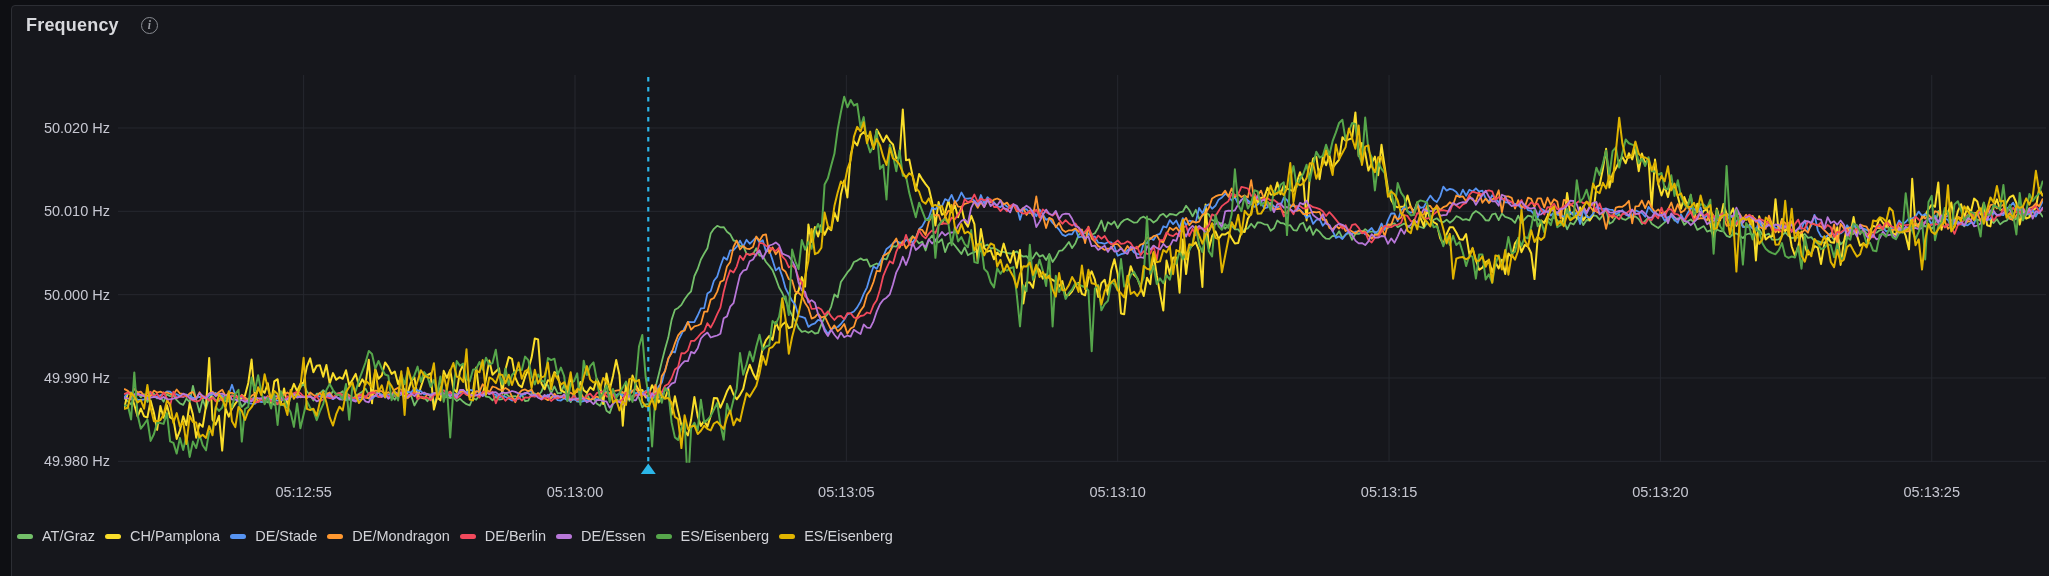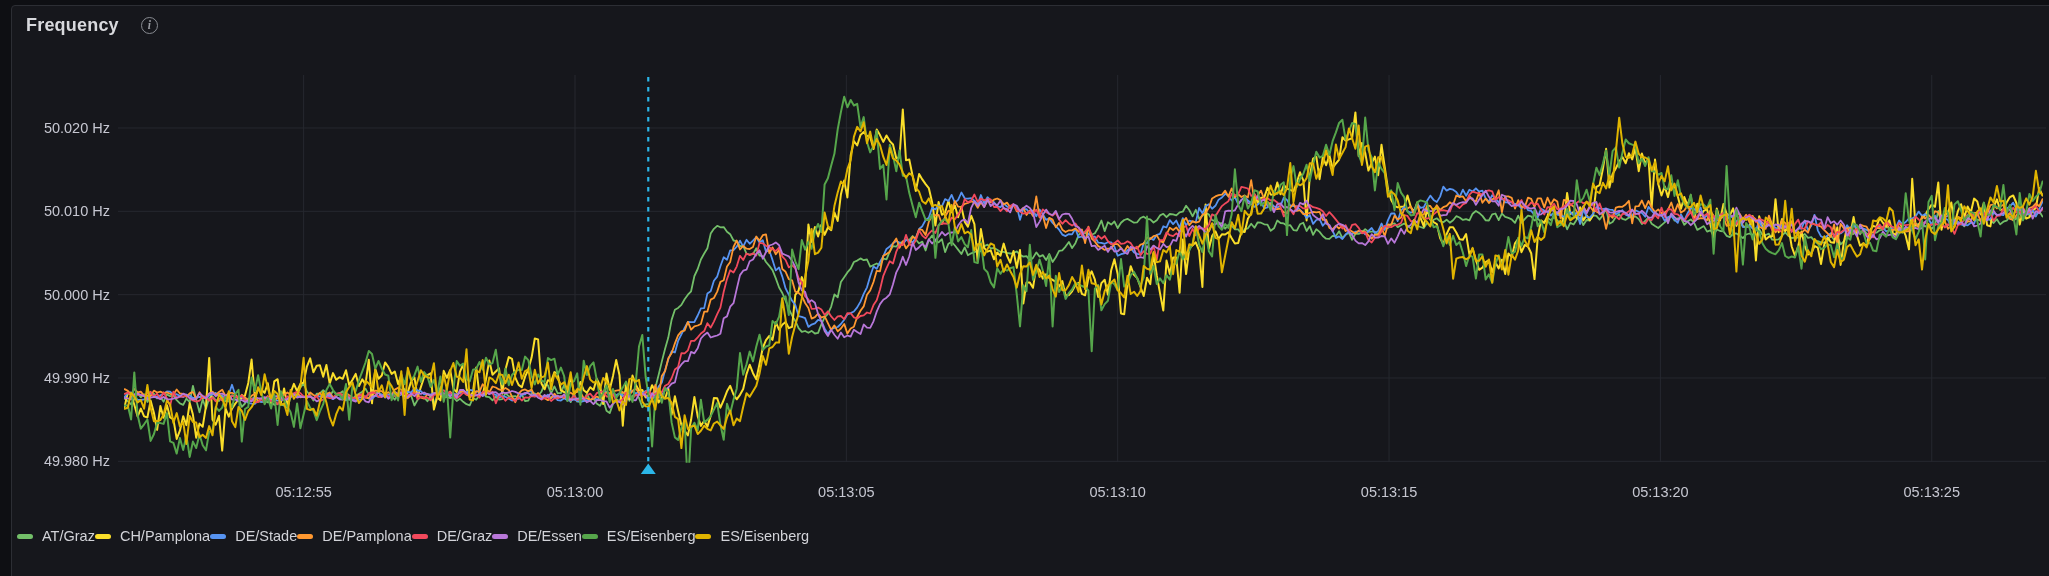--- a/index.html
+++ b/index.html
@@ -8,21 +8,21 @@
   .panel-bg{position:absolute;left:11px;top:5px;width:2060px;height:600px;
             background:#16171c;border:1px solid #2c2e34;border-radius:4px;box-sizing:border-box;}
   .panel-header{position:absolute;left:26px;top:13px;display:flex;align-items:center;gap:22px;}
   .panel-title{color:#d8d9dd;font-size:18px;font-weight:600;letter-spacing:.2px;line-height:24px;}
   .info-icon{width:17px;height:17px;border:1.6px solid #888b91;border-radius:50%;
              color:#9a9da3;font-size:11.5px;font-weight:700;display:flex;align-items:center;
              justify-content:center;font-family:"Liberation Serif", serif;font-style:italic;box-sizing:border-box;}
   svg.chart{position:absolute;left:0;top:0;}
   .grid-line{stroke:#26282f;stroke-width:1;}
   .tick-label{fill:#c6c7d1;font-size:14.5px;font-family:"Liberation Sans", sans-serif;}
-  .legend{position:absolute;left:17px;top:527px;display:flex;align-items:flex-start;gap:0;}
+  .legend{position:absolute;left:17px;top:527px;display:flex;align-items:flex-start;gap:10px;}
   .legend-item{display:flex;align-items:center;gap:9px;cursor:pointer;}
   .legend-pill{width:16px;height:5px;border-radius:3px;display:inline-block;}
   .legend-label{color:#d2d3d8;font-size:14.5px;line-height:19px;}
 </style>
 </head>
 <body>
 
 <div class="stage">
   <div class="panel-bg"></div>
 
@@ -91,25 +91,25 @@
       <div class="legend-item">
         <span class="legend-pill" style="background: rgb(250, 222, 42);"></span>
         <span class="legend-label">CH/Pamplona</span>
       </div>
       <div class="legend-item">
         <span class="legend-pill" style="background: rgb(87, 148, 242);"></span>
         <span class="legend-label">DE/Stade</span>
       </div>
       <div class="legend-item">
         <span class="legend-pill" style="background: rgb(255, 152, 48);"></span>
-        <span class="legend-label">DE/Pamplona</span>
+        <span class="legend-label">DE/Mondragon</span>
       </div>
       <div class="legend-item">
         <span class="legend-pill" style="background: rgb(242, 73, 92);"></span>
-        <span class="legend-label">DE/Graz</span>
+        <span class="legend-label">DE/Berlin</span>
       </div>
       <div class="legend-item">
         <span class="legend-pill" style="background: rgb(184, 119, 217);"></span>
         <span class="legend-label">DE/Essen</span>
       </div>
       <div class="legend-item">
         <span class="legend-pill" style="background: rgb(86, 166, 75);"></span>
         <span class="legend-label">ES/Eisenberg</span>
       </div>
       <div class="legend-item">

